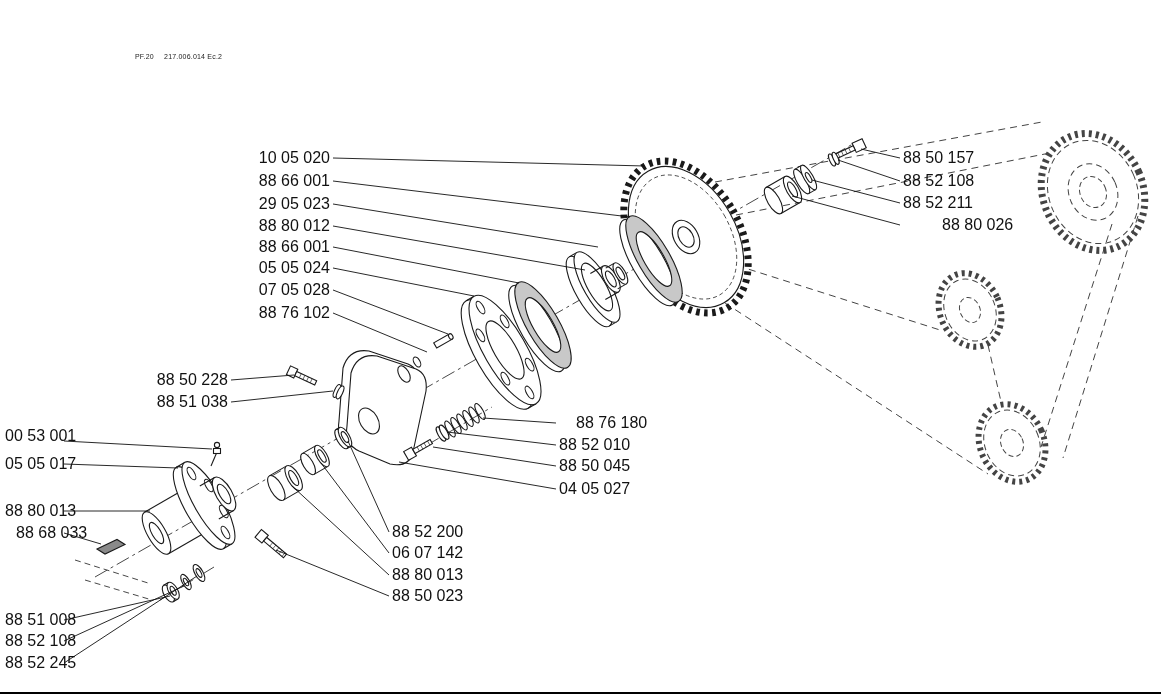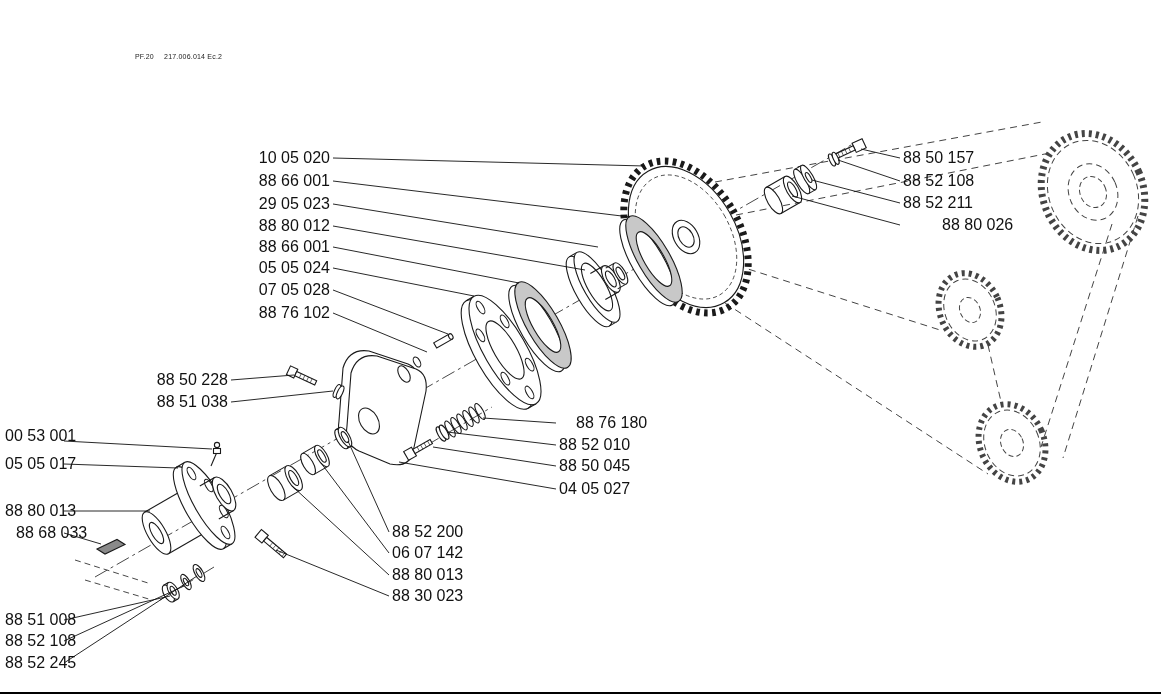--- a/index.html
+++ b/index.html
@@ -351,16 +351,16 @@
   <div class="lbl" style="left:942px;top:217px">88 80 026</div>
 
   <div class="lbl" style="left:576px;top:415px">88 76 180</div>
   <div class="lbl" style="left:559px;top:437px">88 52 010</div>
   <div class="lbl" style="left:559px;top:458px">88 50 045</div>
   <div class="lbl" style="left:559px;top:481px">04 05 027</div>
 
   <div class="lbl" style="left:392px;top:524px">88 52 200</div>
   <div class="lbl" style="left:392px;top:545px">06 07 142</div>
   <div class="lbl" style="left:392px;top:567px">88 80 013</div>
-  <div class="lbl" style="left:392px;top:588px">88 30 023</div>
+  <div class="lbl" style="left:392px;top:588px">88 50 023</div>
 
   <div class="bottom-rule"></div>
 </div>
 
 </body></html>

